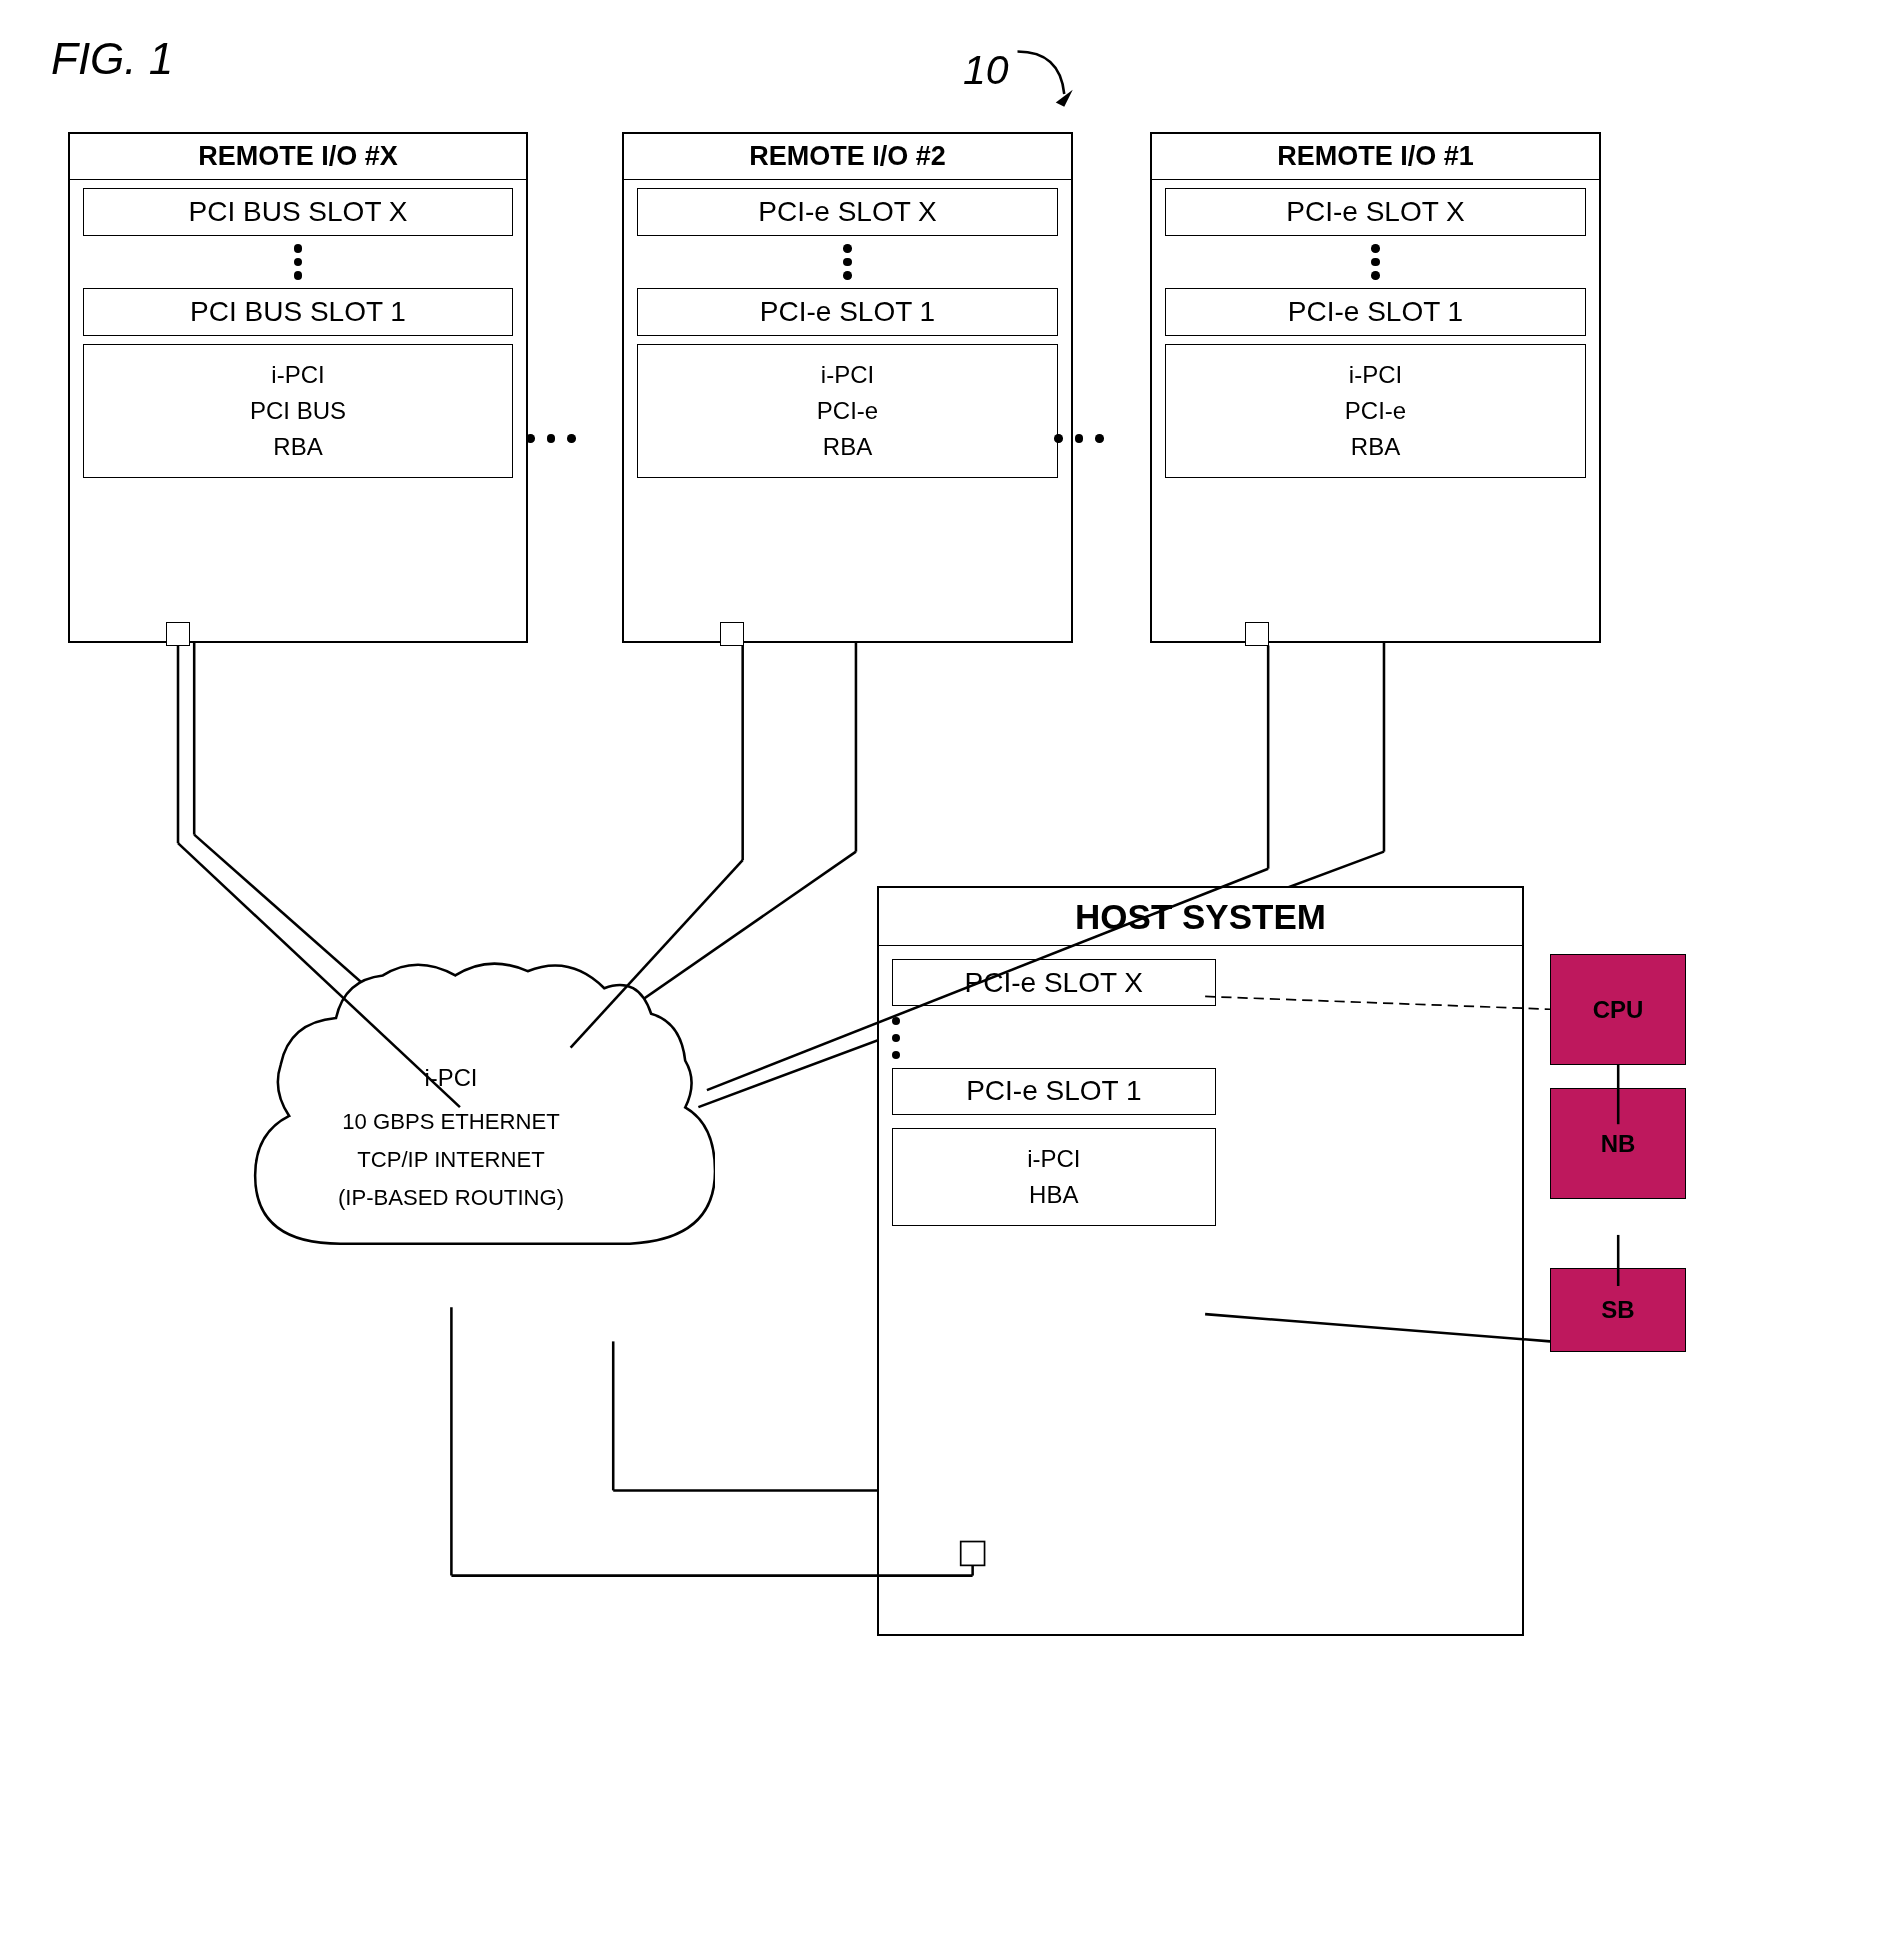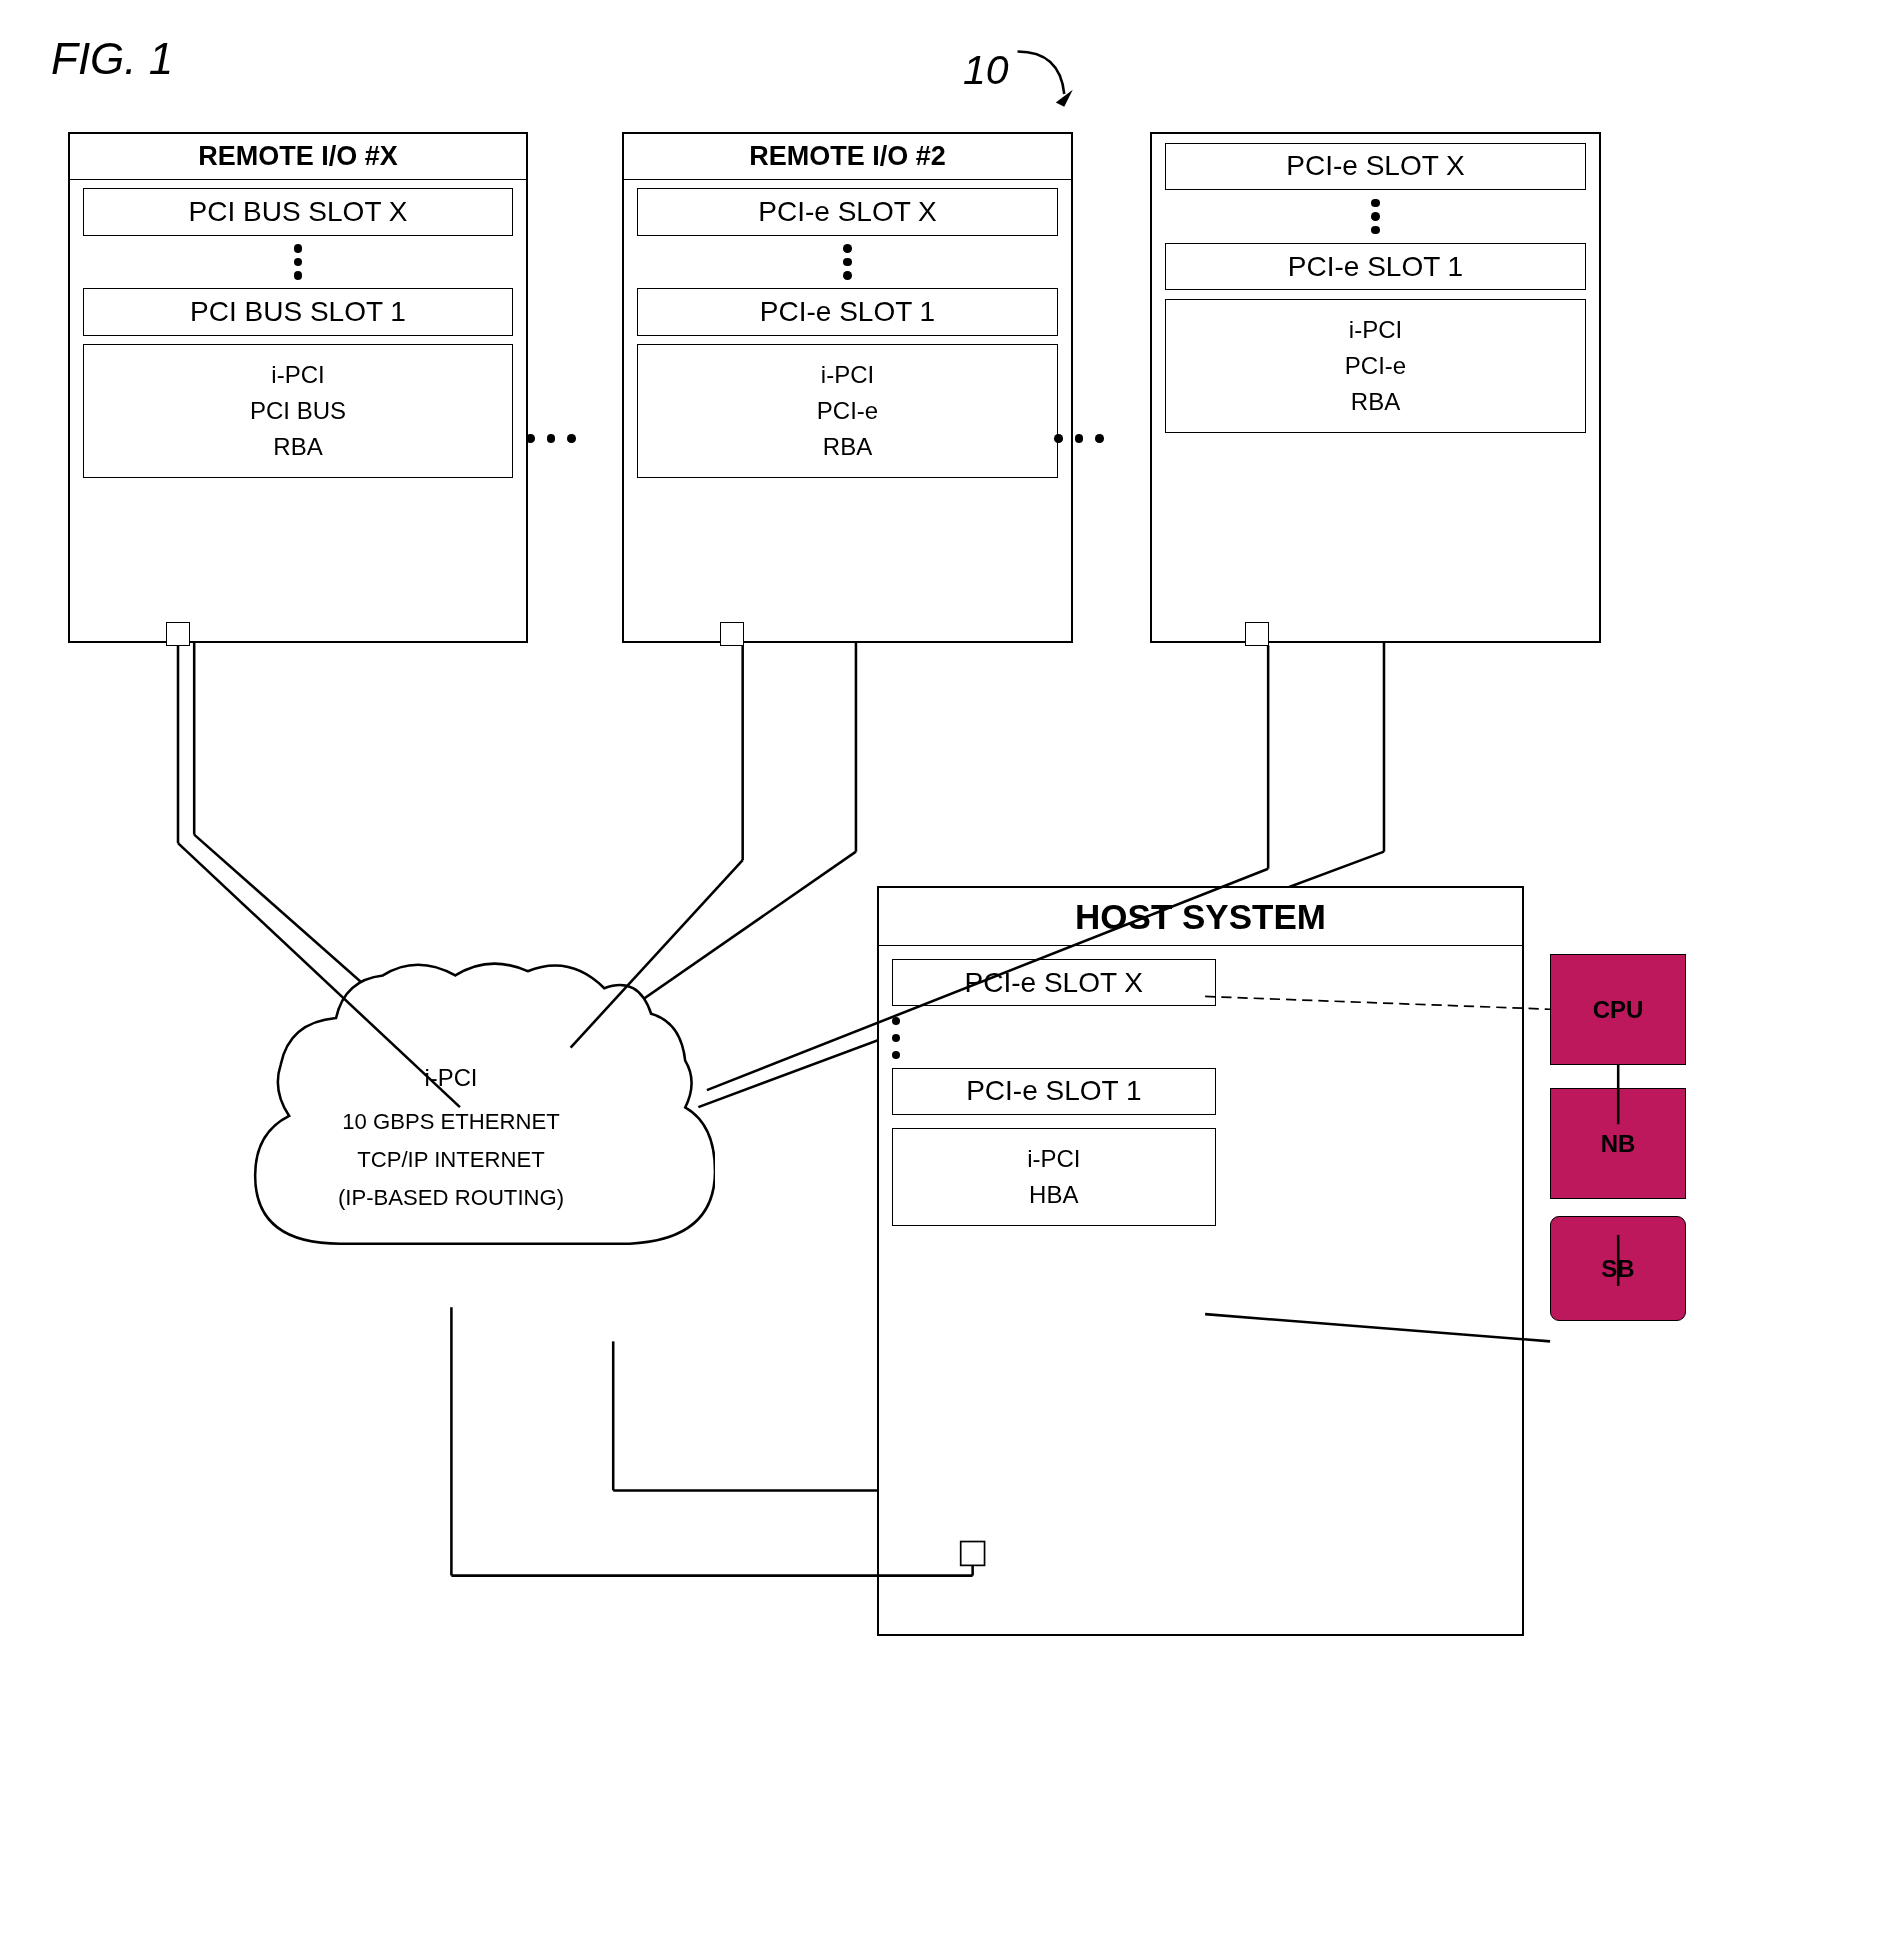--- a/index.html
+++ b/index.html
@@ -189,20 +189,21 @@
 
 <div class="connector-box" style="left:720px;top:622px;"></div>
 
 <div style="position:absolute;top:434px;left:526px;display:flex;gap:12px;align-items:center;">
   <div class="dot"></div>
   <div class="dot"></div>
   <div class="dot"></div>
 </div>
 
 <div class="remote-box" style="left:1150px;top:132px;width:451px;height:511px;">
+  <div class="remote-box-title">REMOTE I/O #1</div>
   <div class="slot-box">PCI-e SLOT X</div>
   <div class="dots-vertical">
     <div class="dot"></div>
     <div class="dot"></div>
     <div class="dot"></div>
   </div>
   <div class="slot-box">PCI-e SLOT 1</div>
   <div class="rba-box">
     <div>i-PCI</div>
     <div>PCI-e</div>
@@ -260,21 +261,21 @@
   <div class="rba-box" style="margin:12.8px 12.8px 0 12.8px;width:324px;">
     <div>i-PCI</div>
     <div>HBA</div>
   </div>
 </div>
 
 <div class="chip-box" style="left:1550px;top:954px;width:136px;height:111px;">CPU</div>
 
 <div class="chip-box" style="left:1550px;top:1088px;width:136px;height:111px;">NB</div>
 
-<div class="chip-box" style="left:1550px;top:1216px;width:136px;height:105px;border-radius:9px;">SB</div>
+<div class="chip-box" style="left:1550px;top:1268px;width:136px;height:84px;">SB</div>
 
 <svg style="position:absolute;top:0;left:0;width:1895px;height:1958px;pointer-events:none;" xmlns="http://www.w3.org/2000/svg" viewBox="0 0 2225 2299" width="1895" height="1958">
 
   <line x1="1900" y1="1250" x2="1900" y2="1320" stroke="#000" stroke-width="3"></line>
 
   <line x1="1900" y1="1450" x2="1900" y2="1510" stroke="#000" stroke-width="3"></line>
 
   <line x1="1415" y1="1543" x2="1820" y2="1575" stroke="#000" stroke-width="3"></line>
 
   <line x1="1415" y1="1170" x2="1820" y2="1185" stroke="#000" stroke-width="2" stroke-dasharray="12,7"></line>

